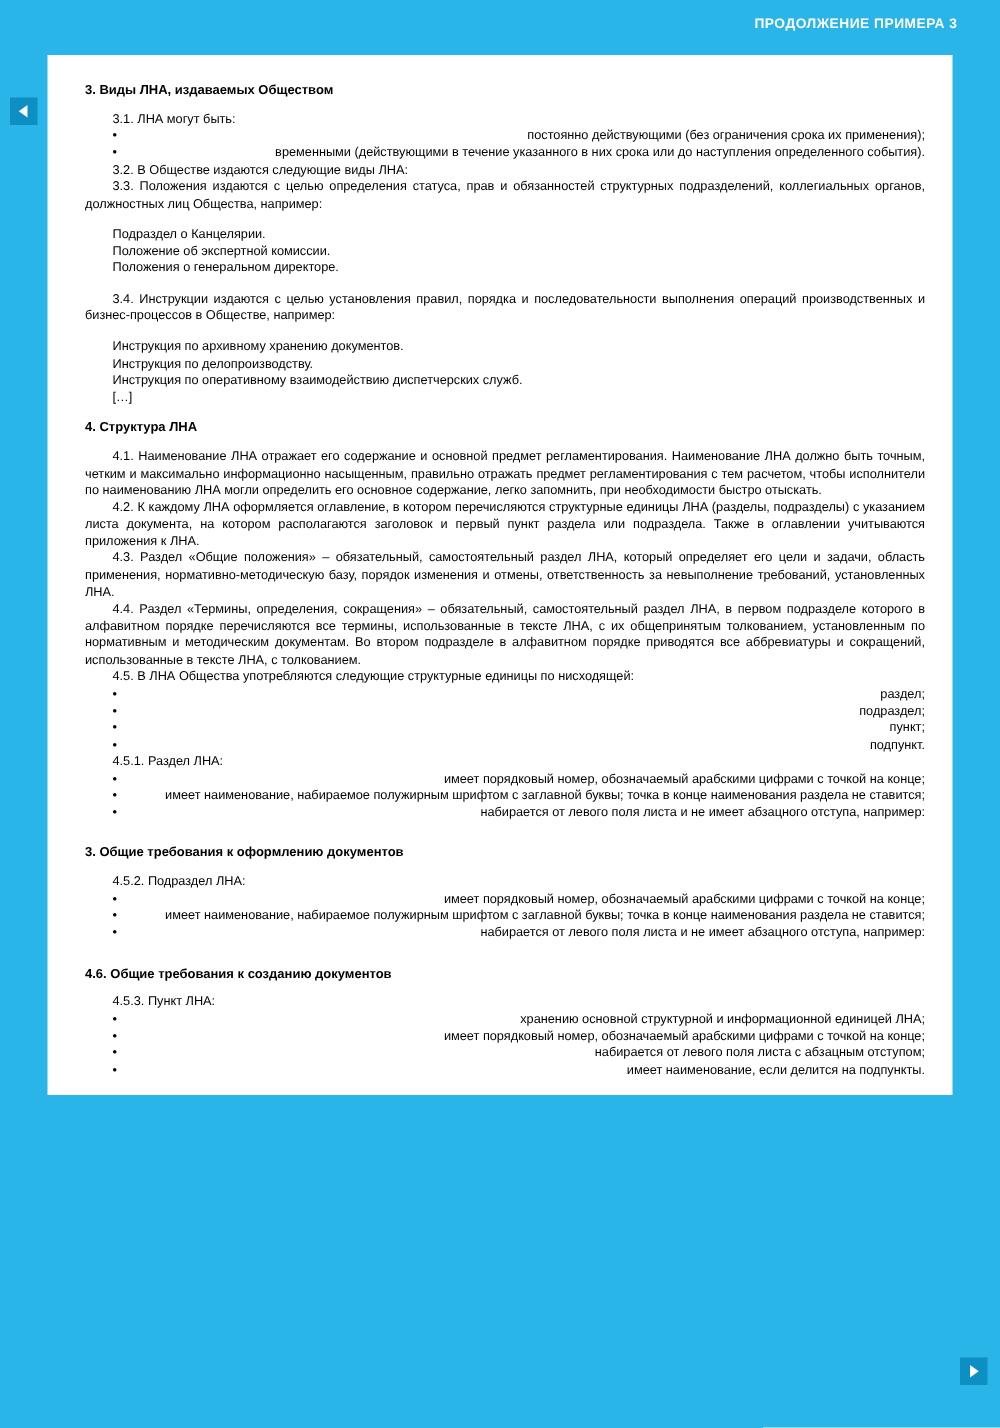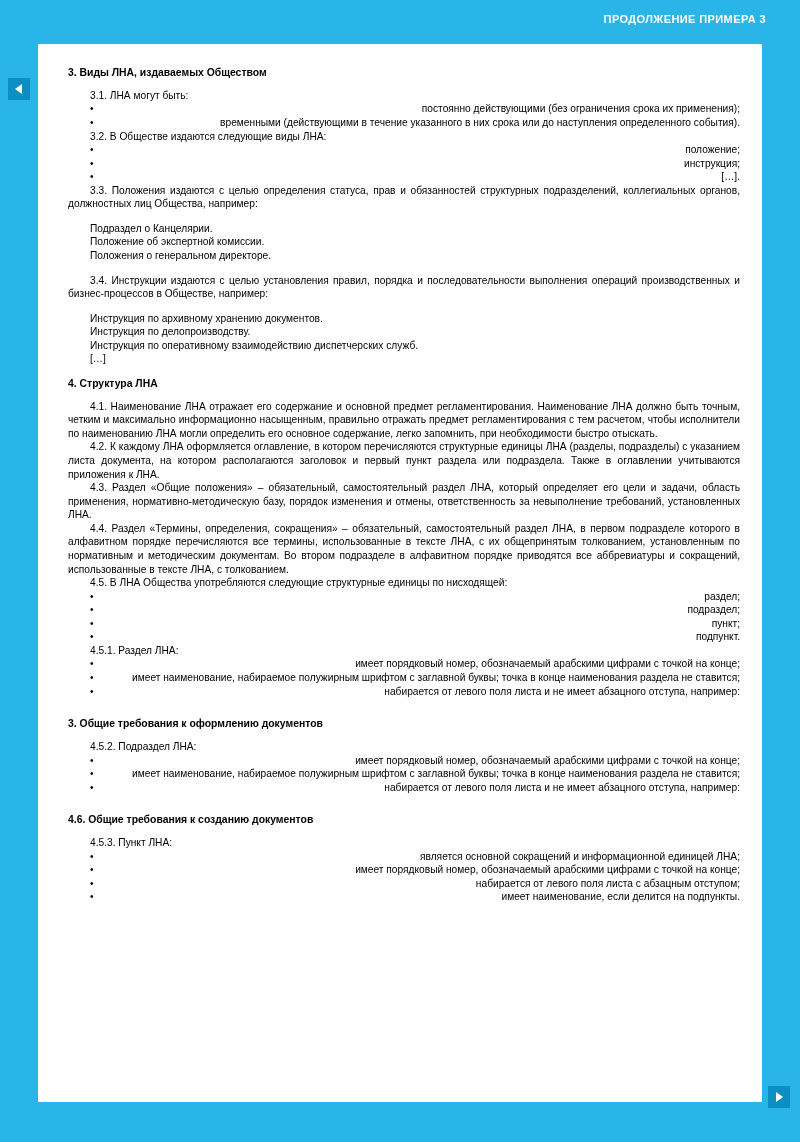--- a/index.html
+++ b/index.html
@@ -35,21 +35,21 @@
     font-size: 11px;
     font-weight: bold;
     letter-spacing: 0.4px;
     white-space: nowrap;
   }
   .sheet {
     position: absolute;
     left: 38px;
     top: 44px;
     width: 724px;
-    height: 1058px;
+    height: 832px;
     background: #ffffff;
     box-sizing: border-box;
     padding: 22px 22px 10px 30px;
   }
   .arrow-left {
     position: absolute;
     left: 8px;
     top: 78px;
     width: 22px;
     height: 22px;
@@ -149,25 +149,20 @@
 
       <div class="h-sec">3. Виды ЛНА, издаваемых Обществом</div>
 
       <p class="para">3.1. ЛНА могут быть:</p>
       <ul class="bullets">
         <li>постоянно действующими (без ограничения срока их применения);</li>
         <li>временными (действующими в течение указанного в них срока или до наступления определенного события).</li>
       </ul>
 
       <p class="para">3.2. В Обществе издаются следующие виды ЛНА:</p>
-      <ul class="bullets">
-        <li>положение;</li>
-        <li>инструкция;</li>
-        <li>[…].</li>
-      </ul>
 
       <p class="para">3.3. Положения издаются с целью определения статуса, прав и обязанностей структурных подразделений, коллегиальных органов, должностных лиц Общества, например:</p>
 
       <div class="gap"></div>
 
       <div class="plain-block">Подраздел о Канцелярии.</div>
       <div class="plain-block">Положение об экспертной комиссии.</div>
       <div class="plain-block">Положения о генеральном директоре.</div>
 
       <div class="gap"></div>
@@ -215,21 +210,21 @@
         <li>имеет наименование, набираемое полужирным шрифтом с заглавной буквы; точка в конце наименования раздела не ставится;</li>
         <li>набирается от левого поля листа и не имеет абзацного отступа, например:</li>
       </ul>
 
       <div class="gap-sm"></div>
 
       <div class="h-sec spaced-top">4.6. Общие требования к созданию документов</div>
 
       <p class="para">4.5.3. Пункт ЛНА:</p>
       <ul class="bullets">
-        <li>является основной сокращений и информационной единицей ЛНА;</li>
+        <li>хранению основной структурной и информационной единицей ЛНА;</li>
         <li>имеет порядковый номер, обозначаемый арабскими цифрами с точкой на конце;</li>
         <li>набирается от левого поля листа с абзацным отступом;</li>
         <li>имеет наименование, если делится на подпункты.</li>
       </ul>
 
     </div>
   </div>
 
 </div>
 

